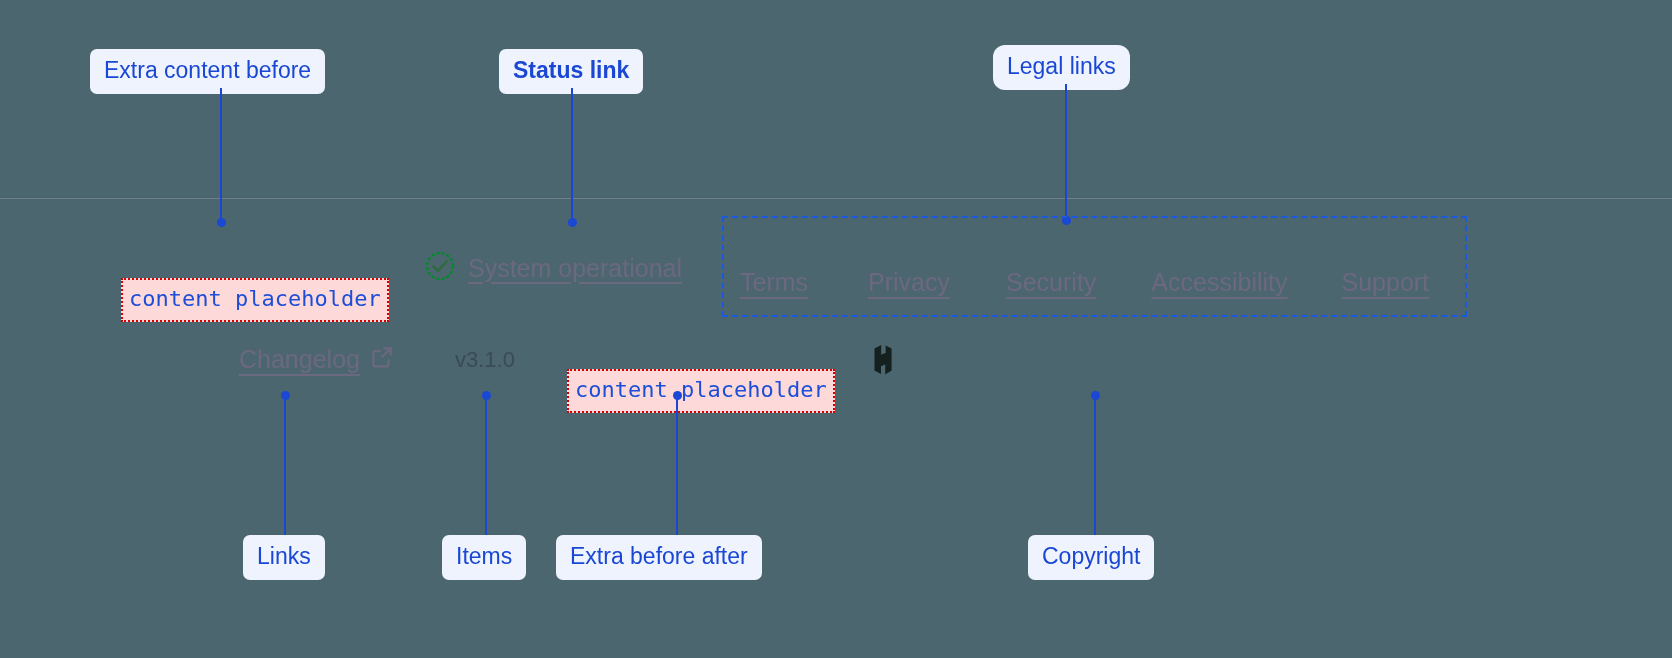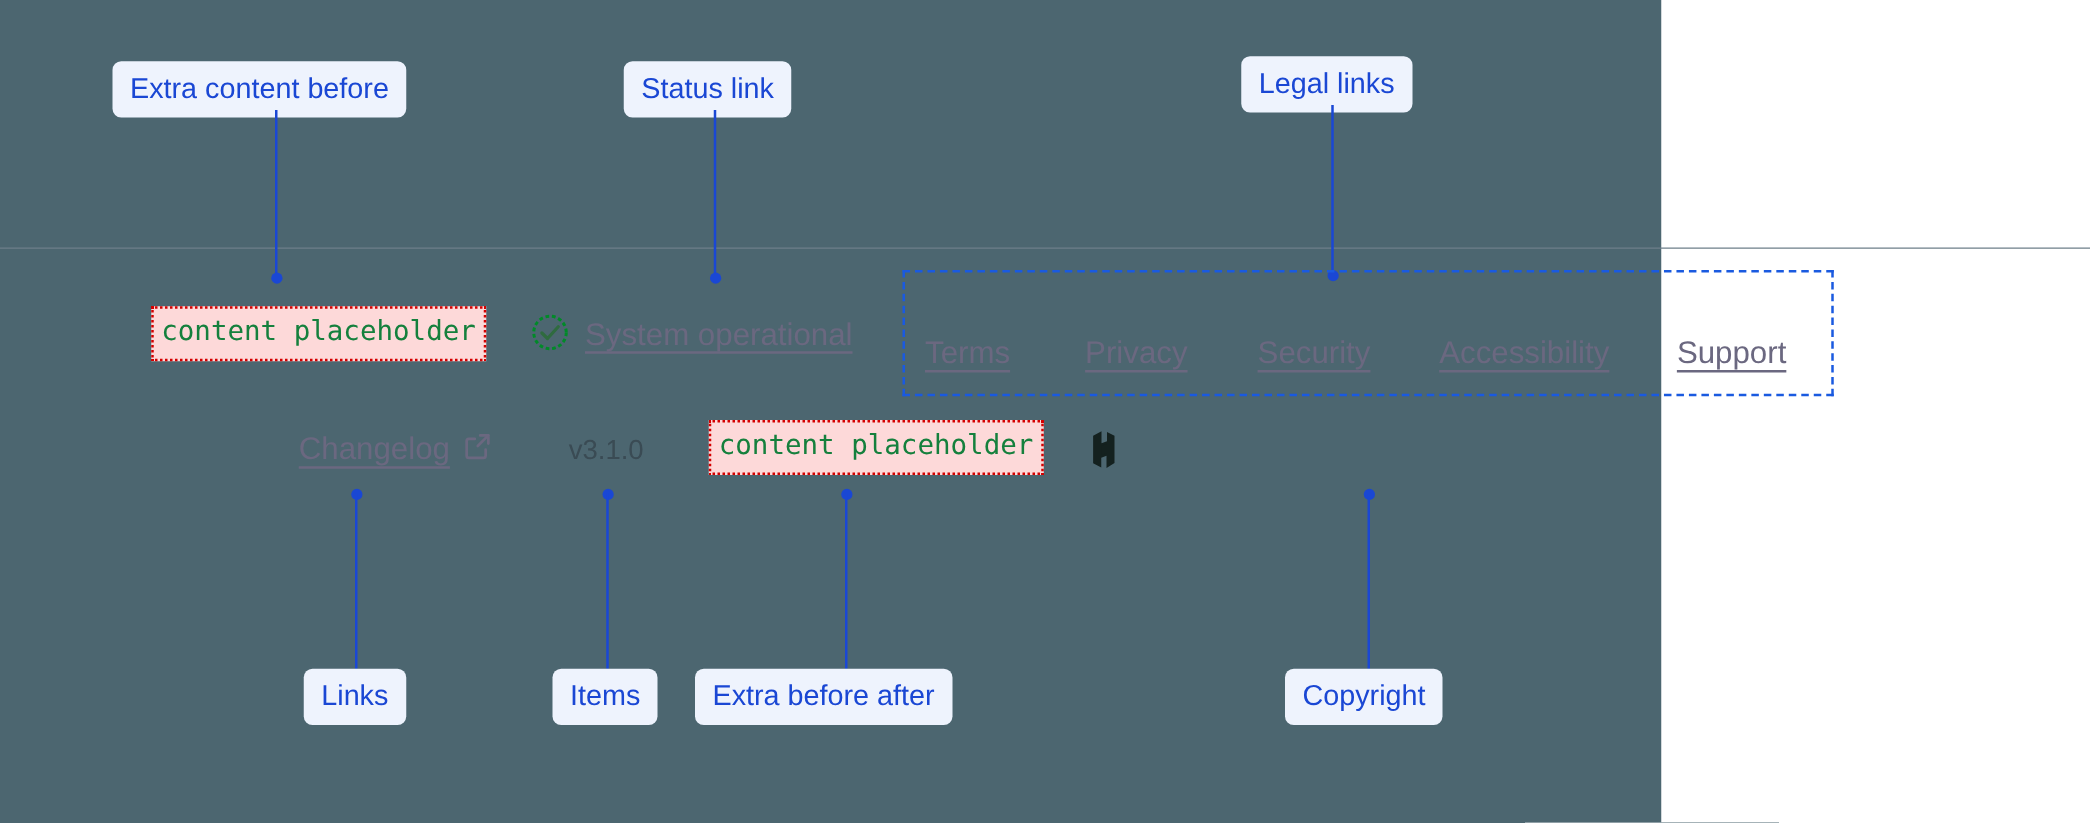--- a/index.html
+++ b/index.html
@@ -4,21 +4,21 @@
 <style>
   * { box-sizing: border-box; margin: 0; padding: 0; }
   html, body {
     width: 1672px;
     height: 658px;
     overflow: hidden;
     font-family: "Liberation Sans", sans-serif;
   }
   #stage {
     position: relative;
-    width: 1329px;
+    width: 1672px;
     height: 658px;
     background: #4c6670;
   }
 
   
   .divider {
     position: absolute;
     left: 0;
     width: 1672px;
     height: 1px;
@@ -56,26 +56,27 @@
   .footer-row {
     position: absolute;
     display: flex;
     align-items: center;
   }
 
   .placeholder {
     display: inline-block;
     background: #fdd9d9;
     border: 2px dotted #d40000;
-    color: #15803d;
+    color: #1d4ed8;
     font-family: "DejaVu Sans Mono", monospace;
     font-size: 22px;
     line-height: 1.35;
     padding: 4px 6px 6px 6px;
     white-space: nowrap;
+    margin-top: 33px;
   }
 
   .status-link {
     display: flex;
     align-items: center;
     gap: 12px;
     text-decoration: none;
   }
   .status-label {
     color: #6b6880;
@@ -138,25 +139,25 @@
 <body>
 
 <div id="stage">
 
   <div class="divider" style="top:198px;"></div>
 
   <div class="callout" style="left:90px; top:49px;">Extra content before</div>
   <div class="leader" style="left:220px; top:88px; height:134px;"></div>
   <div class="dot" style="left:217px; top:218px;"></div>
 
-  <div class="callout" style="left:499px; top:49px;">Status link</div>
+  <div class="callout" style="left:499px; top:49px;font-weight:bold;">Status link</div>
   <div class="leader" style="left:571px; top:88px; height:134px;"></div>
   <div class="dot" style="left:568px; top:218px;"></div>
 
-  <div class="callout" style="left:993px; top:45px;">Legal links</div>
+  <div class="callout" style="left:993px; top:45px;border-radius:12px;">Legal links</div>
   <div class="leader" style="left:1065px; top:84px; height:136px;"></div>
   <div class="dot" style="left:1062px; top:216px;"></div>
 
   <div class="footer-row" style="left:121px; top:245px;">
     <span class="placeholder">content placeholder</span>
   </div>
 
   <div class="footer-row" style="left:424px; top:250px;">
     <a class="status-link" href="#">
       <span class="status-icon">

